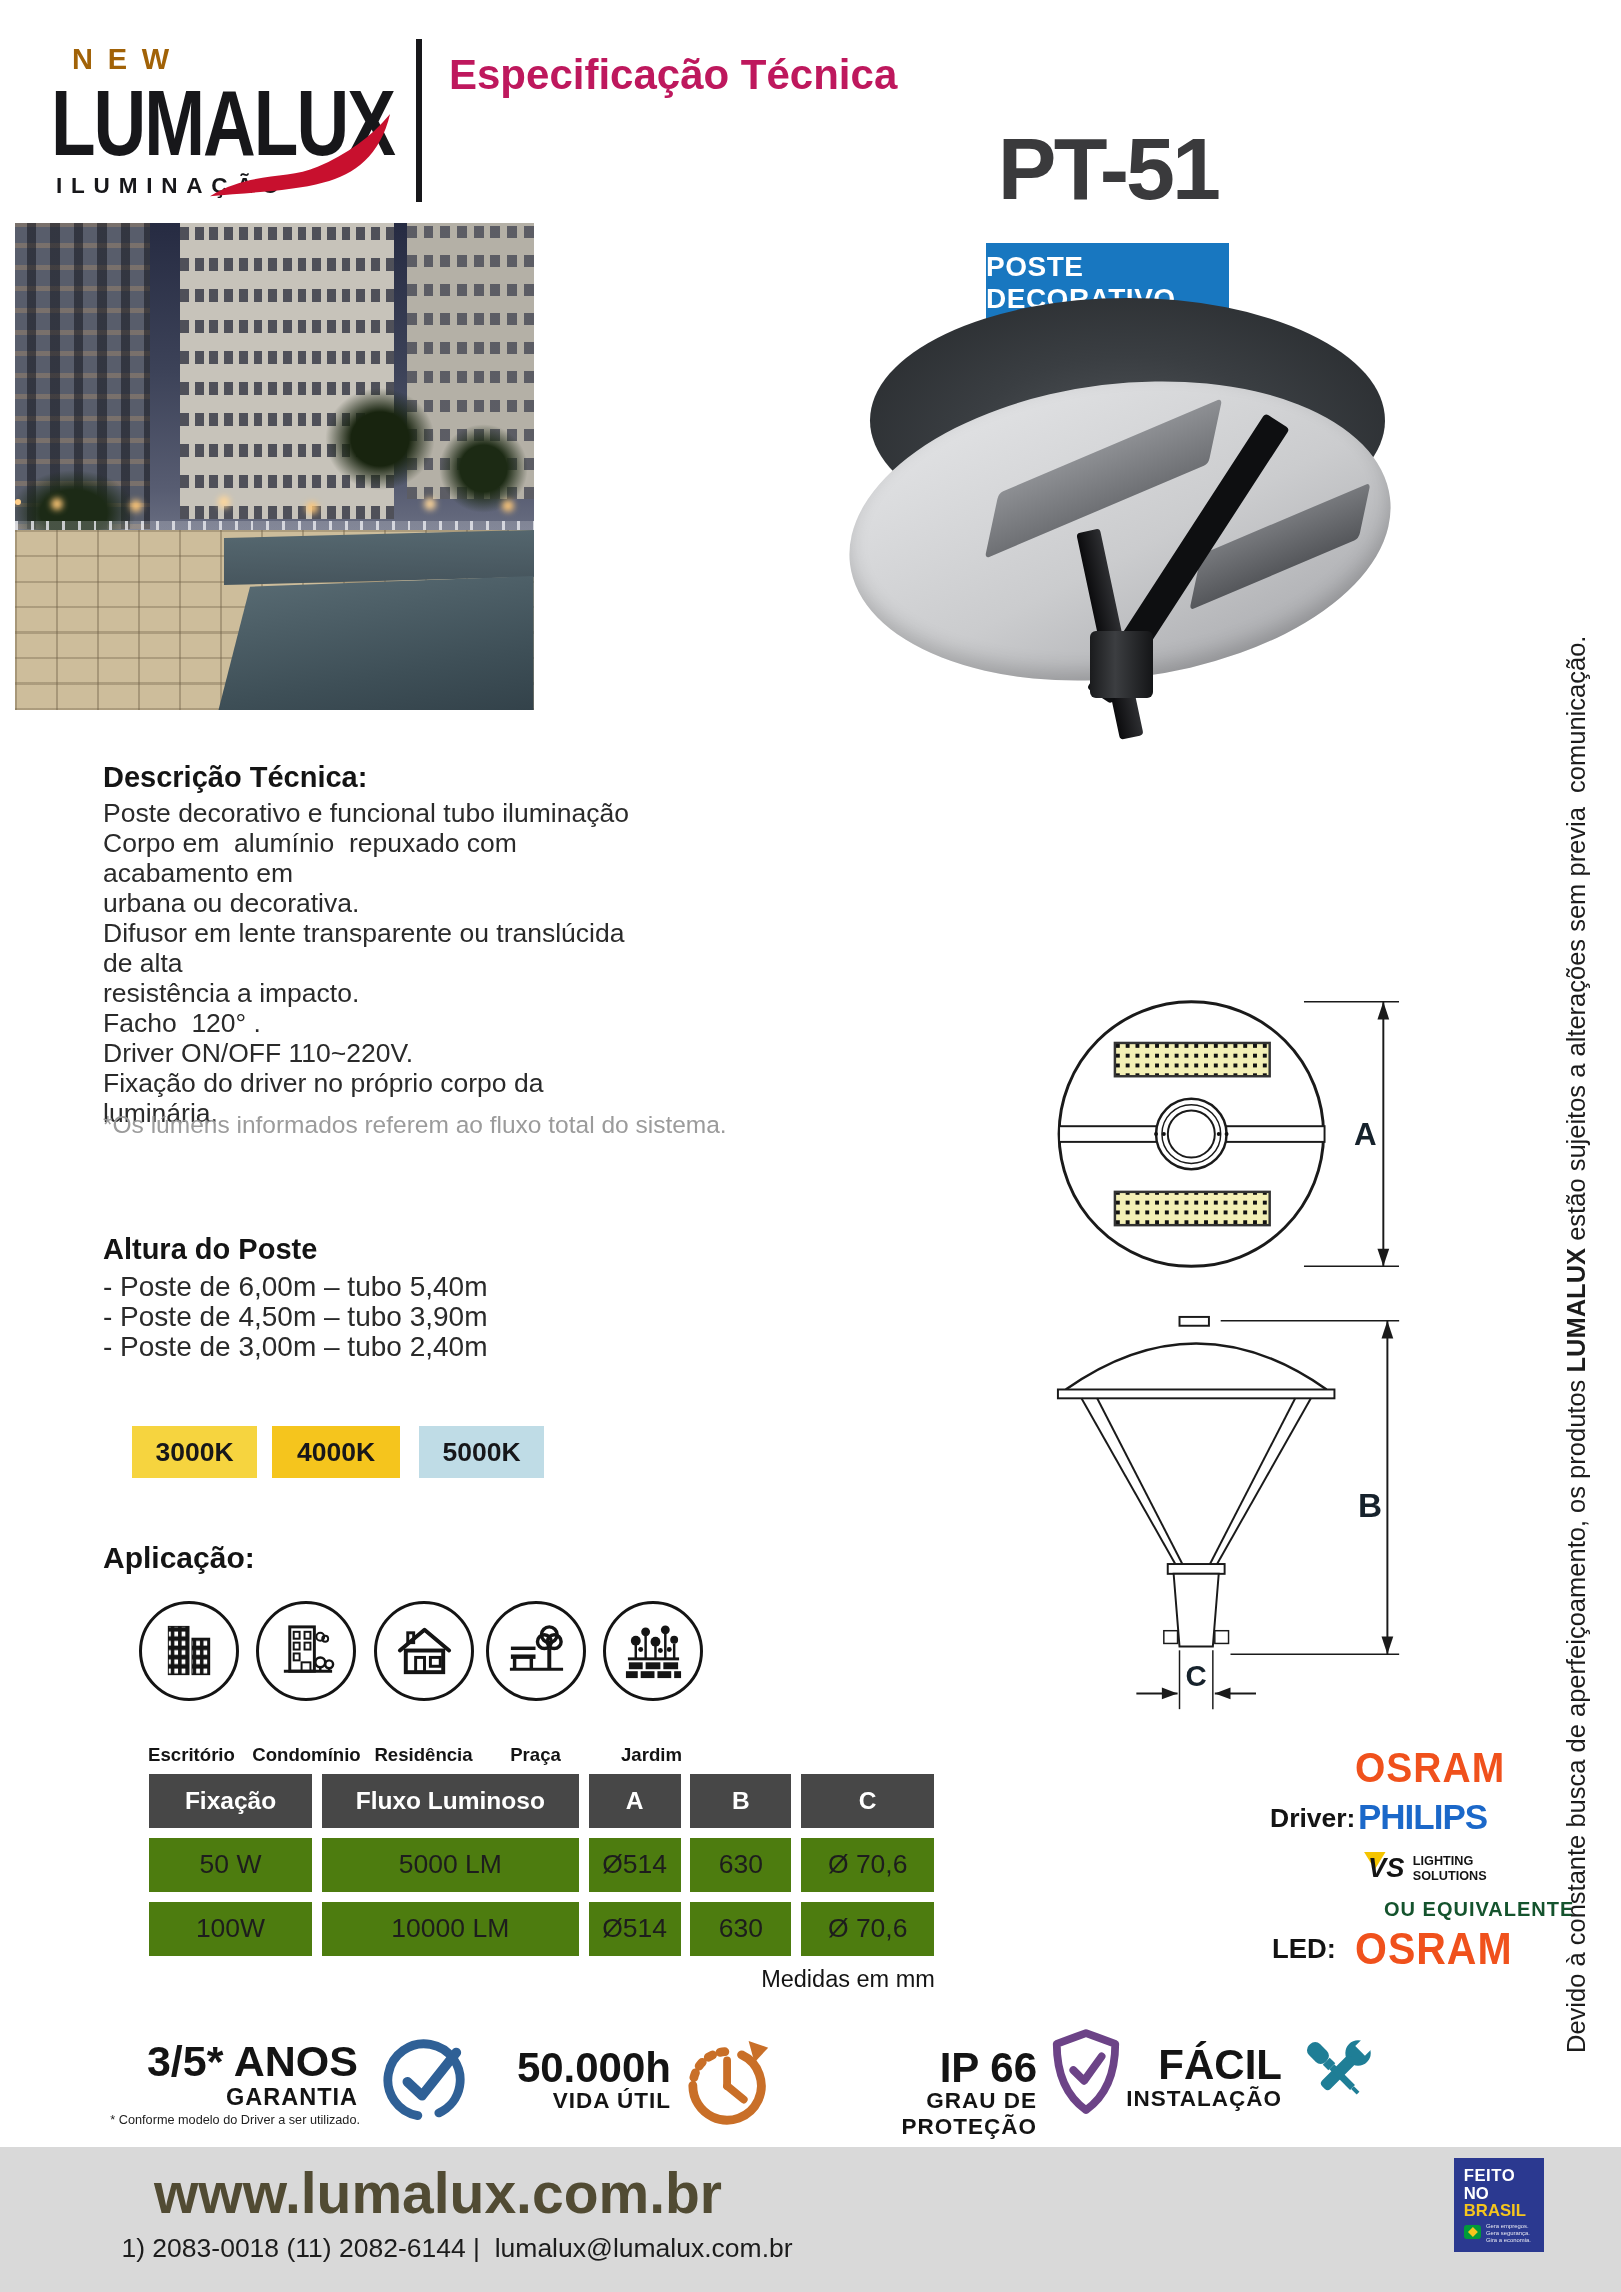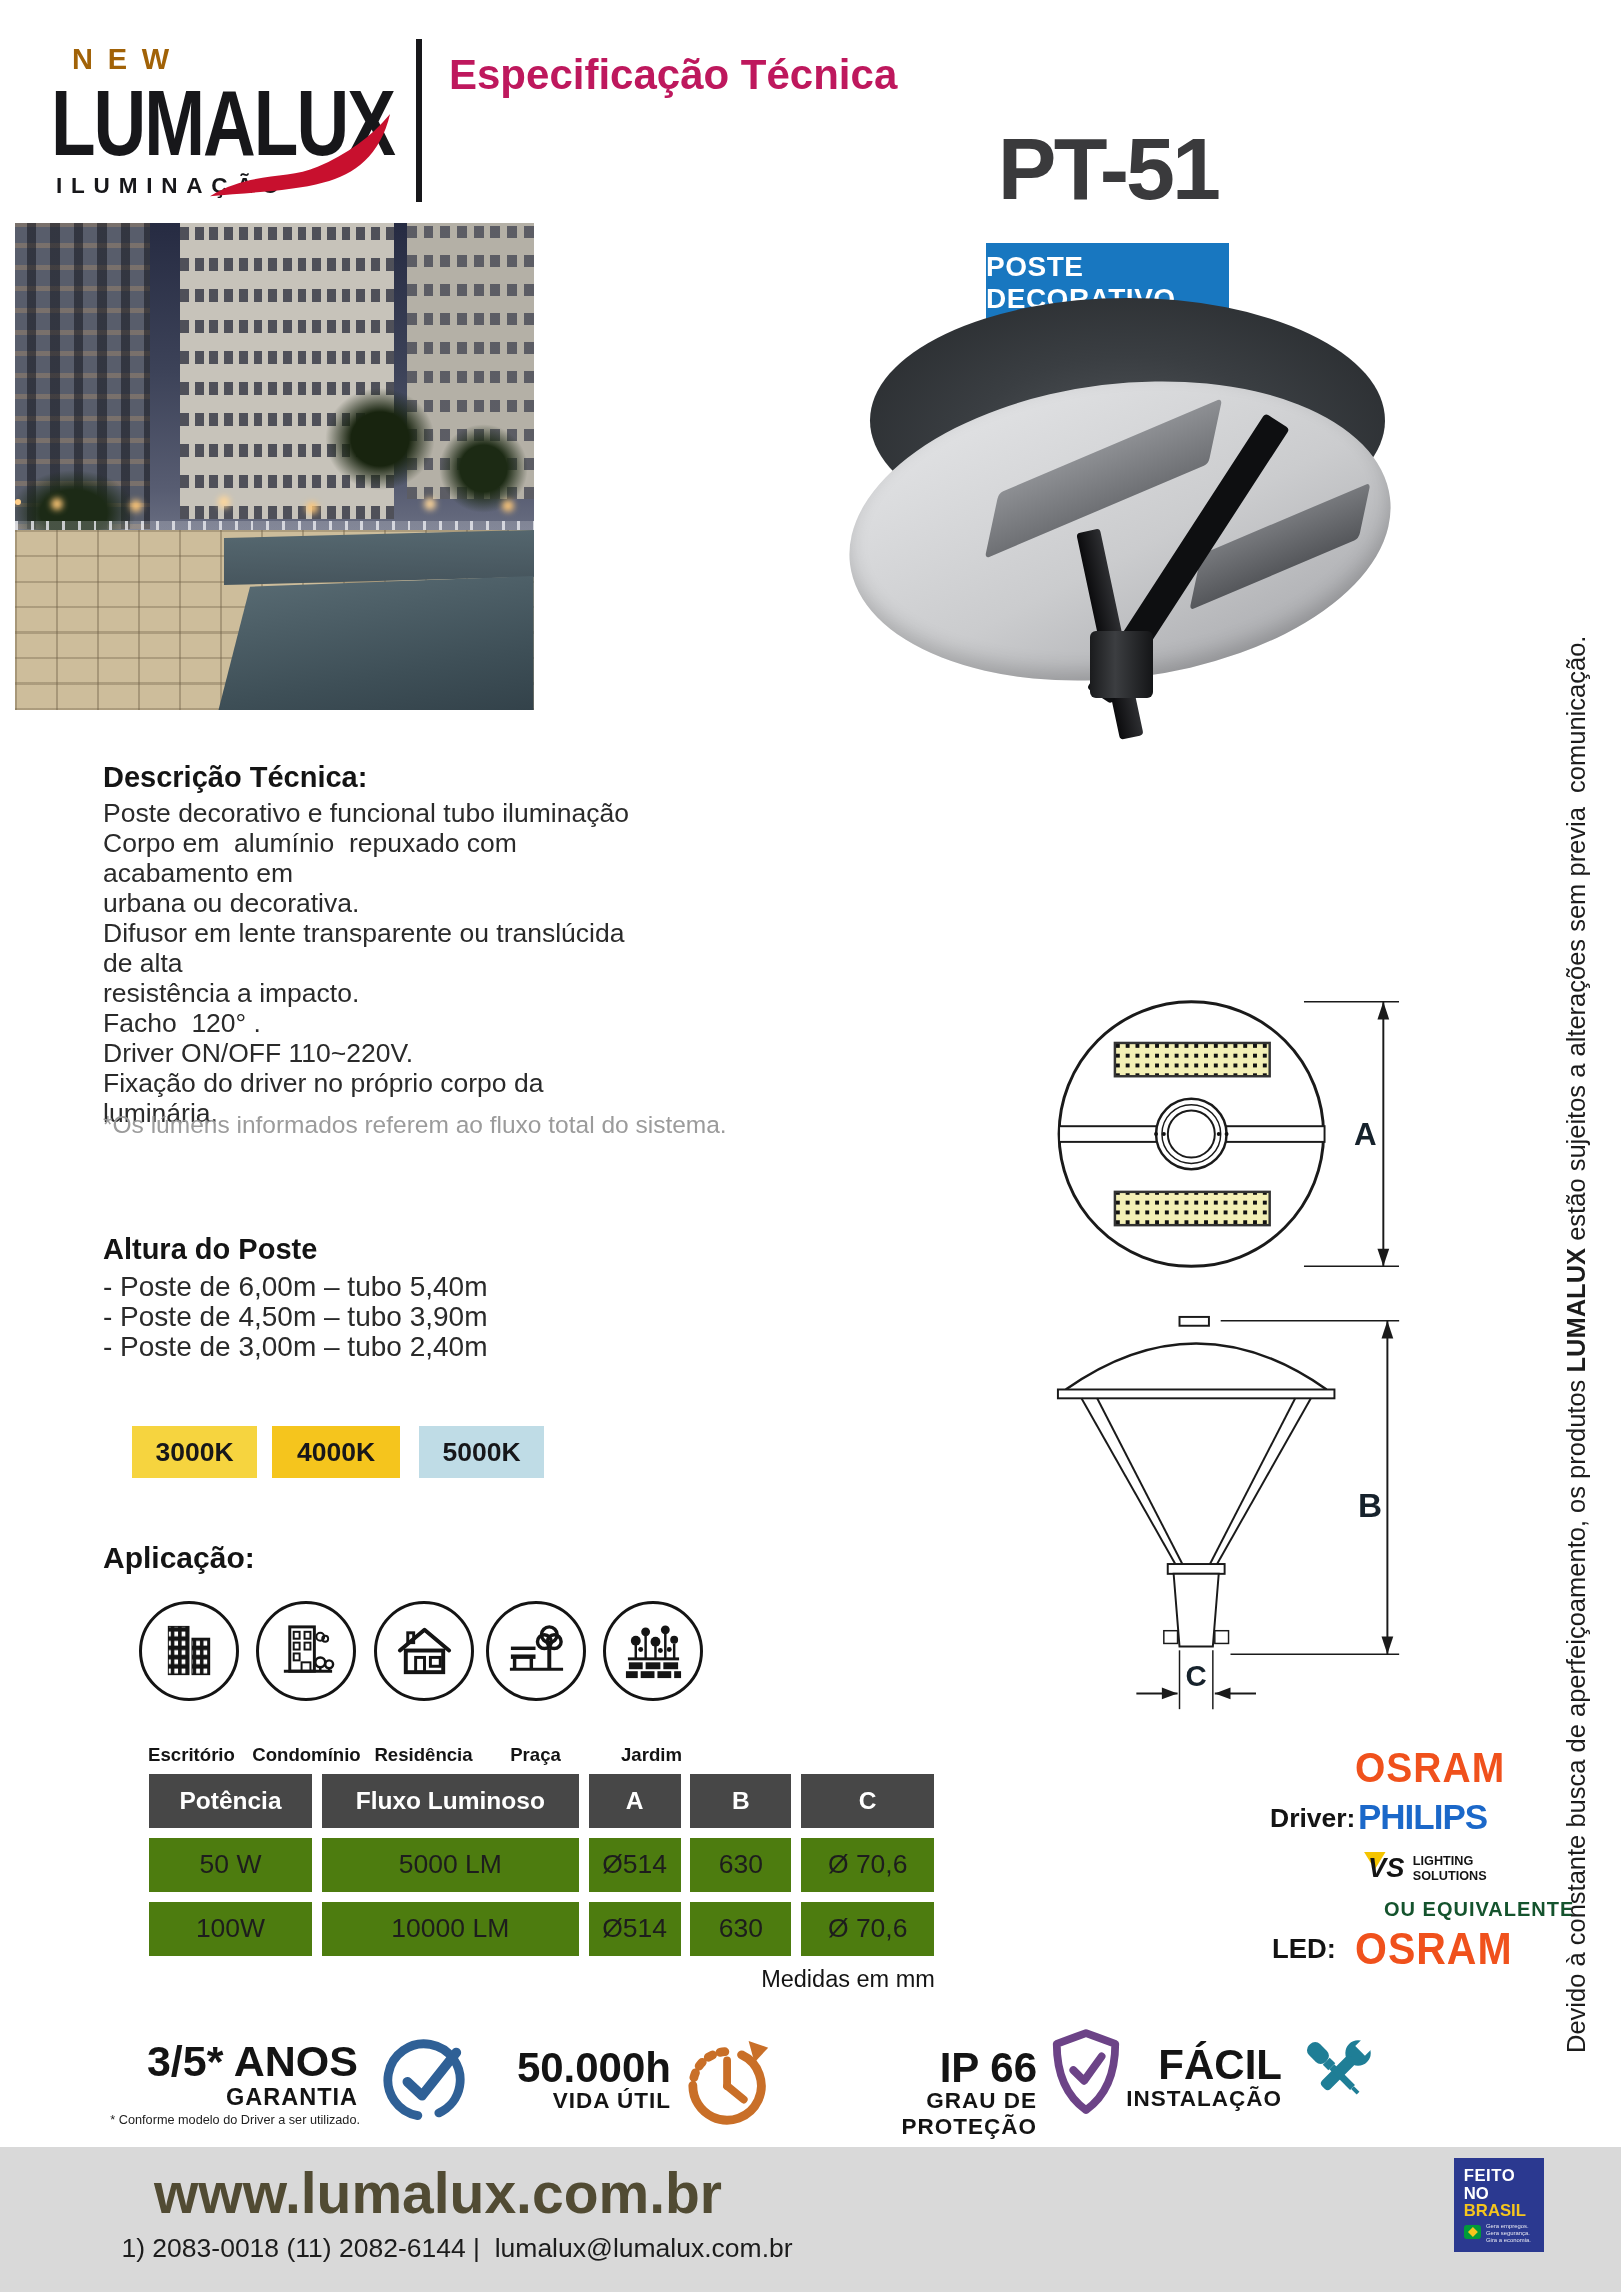--- a/index.html
+++ b/index.html
@@ -307,21 +307,21 @@
     </svg>
   </div>
 
   <div class="abs app-label" style="left:118px;">Escritório</div>
   <div class="abs app-label" style="left:233px;">Condomínio</div>
   <div class="abs app-label" style="left:350px;">Residência</div>
   <div class="abs app-label" style="left:462px;">Praça</div>
   <div class="abs app-label" style="left:578px;">Jardim</div>
 
   <div class="abs spec">
-    <div class="th">Potência</div>
+    <div class="th">Fixação</div>
     <div class="th">Fluxo Luminoso</div>
     <div class="th">A</div>
     <div class="th">B</div>
     <div class="th">C</div>
     <div class="td">50 W</div>
     <div class="td">5000 LM</div>
     <div class="td">Ø514</div>
     <div class="td">630</div>
     <div class="td">Ø 70,6</div>
     <div class="td">100W</div>

